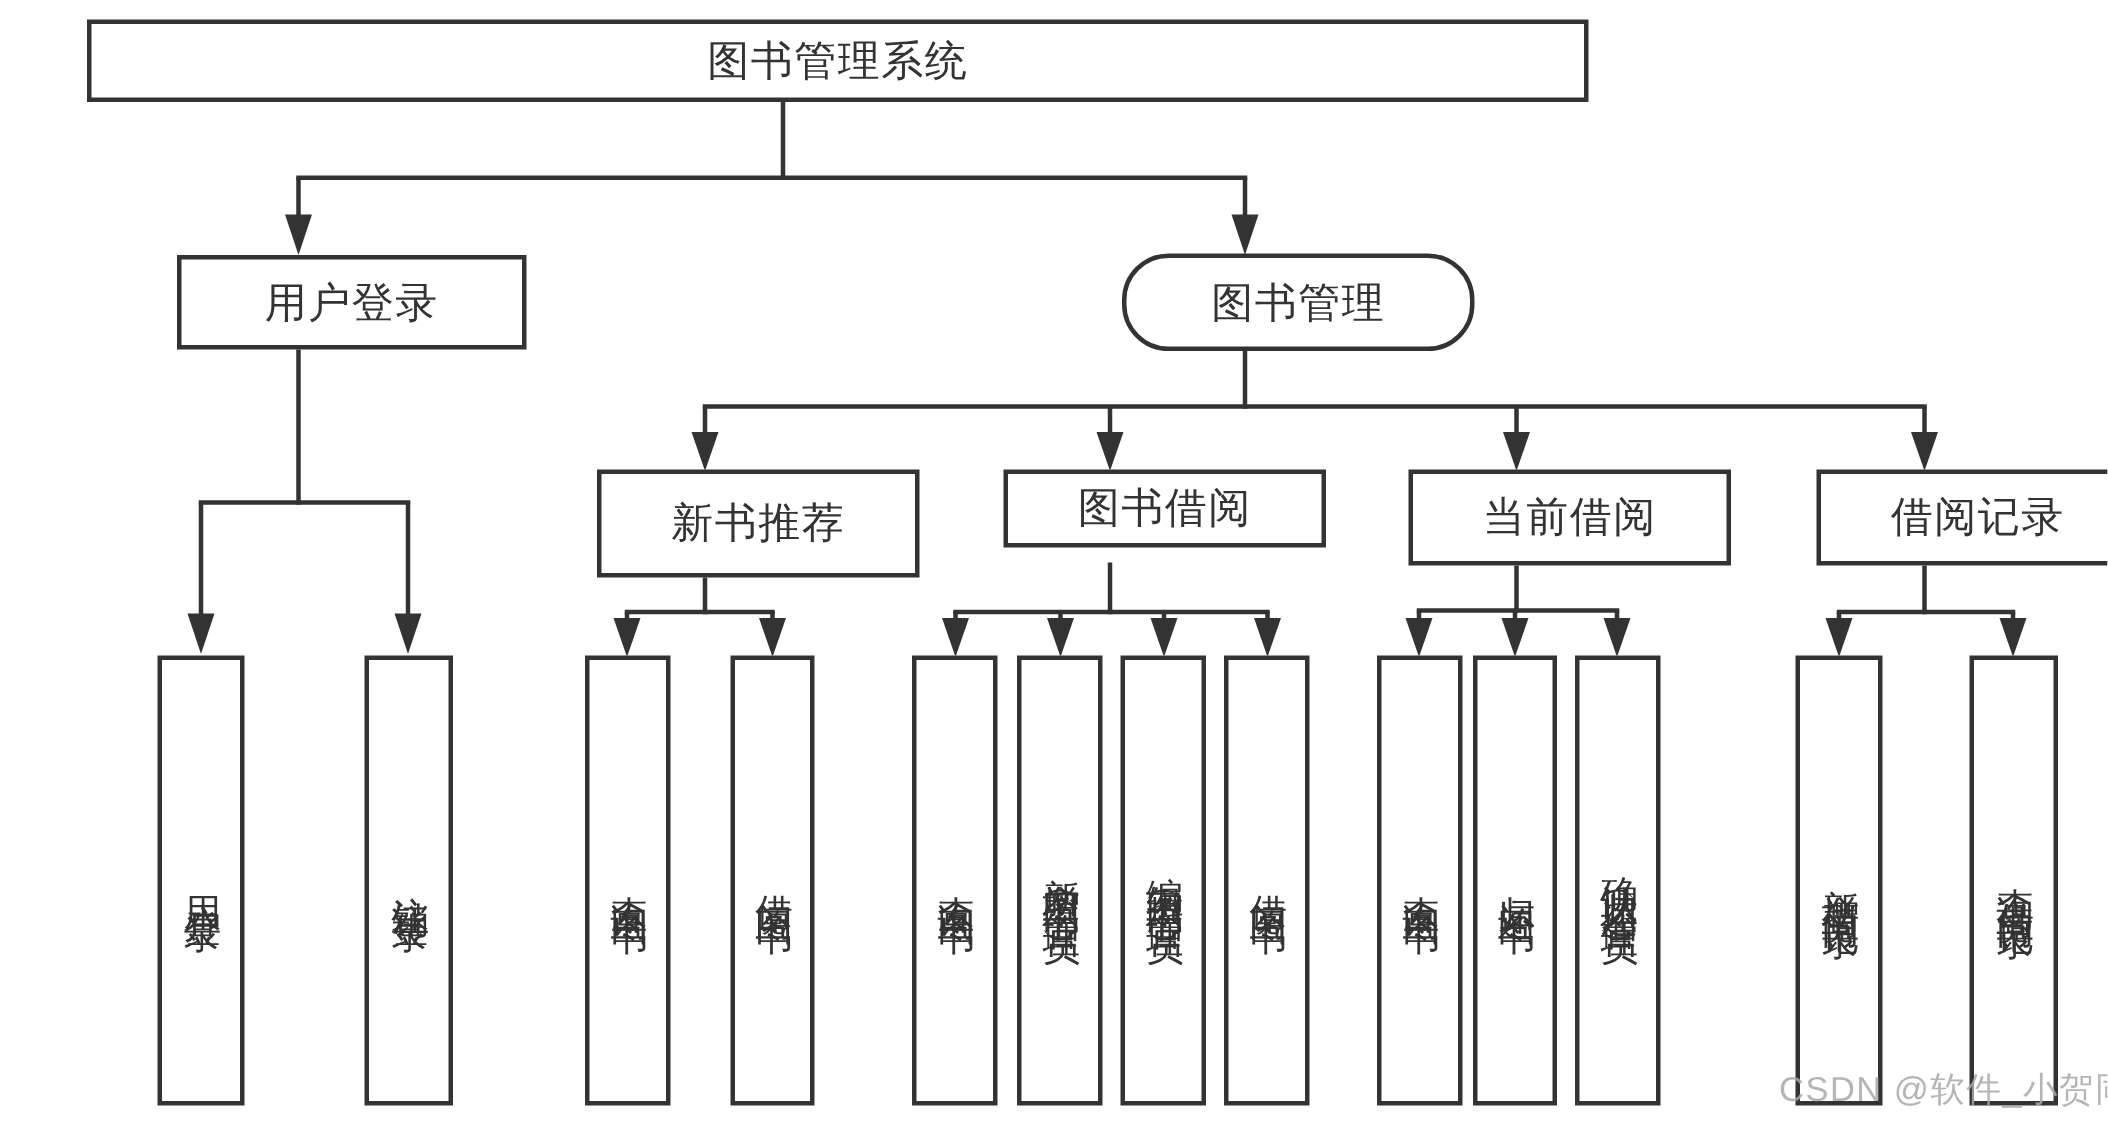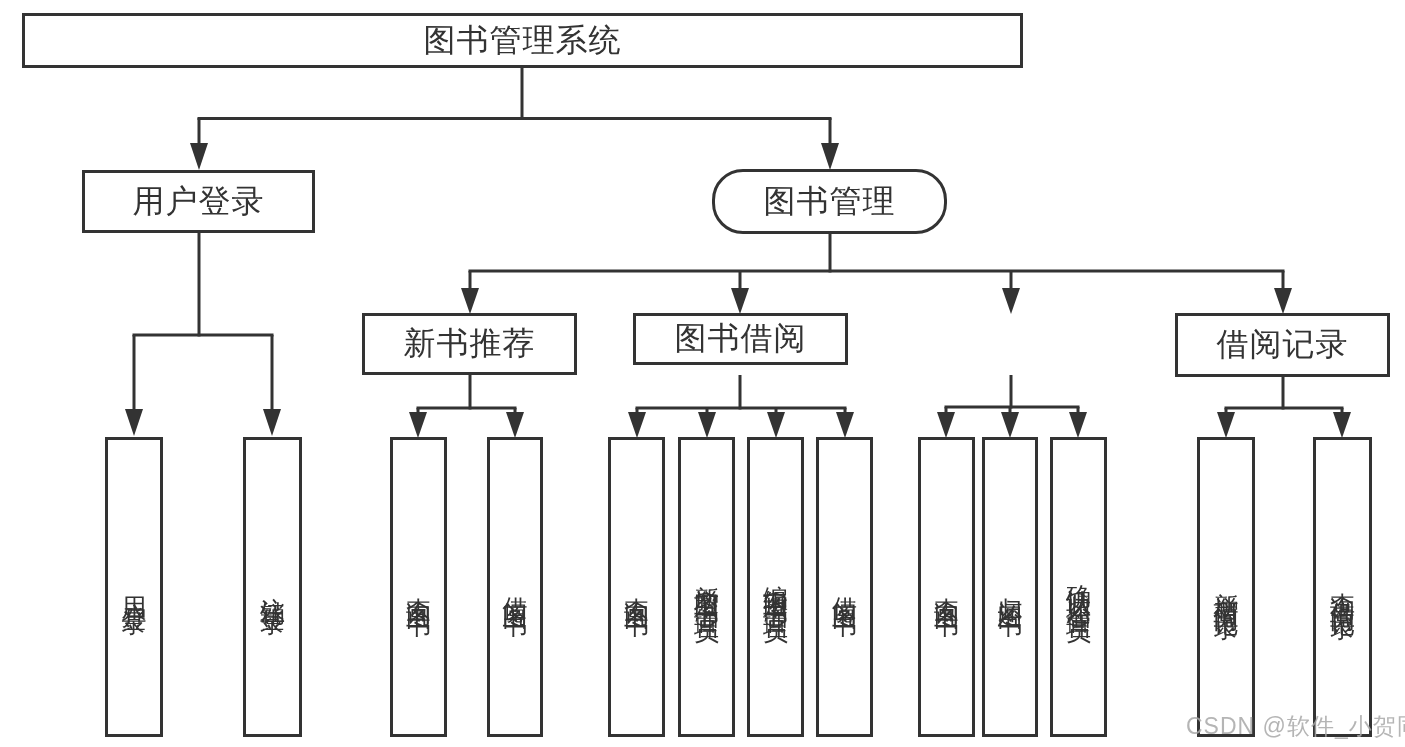--- a/index.html
+++ b/index.html
@@ -25,21 +25,21 @@
     position: absolute;
     box-sizing: border-box;
     border: 3px solid #333333;
     background: #ffffff;
     display: flex;
     align-items: center;
     justify-content: center;
     z-index: 2;
     color: #333333;
   }
-  .hnode { font-size: 32px; letter-spacing: 1px; }
+  .hnode { font-size: 28px; letter-spacing: 1px; margin-left: 36px; }
   .vnode { width: 57px; top: 437px; height: 300px; }
   .vnode .vtext {
     writing-mode: vertical-rl;
     text-orientation: mixed;
     font-size: 25px;
     letter-spacing: 5px;
     line-height: 1;
     white-space: nowrap;
   }
   .watermark {
@@ -128,25 +128,28 @@
     <span>图书管理系统</span>
   </div>
 
   <div class="node hnode" style="left:82px; top:170px; width:233px; height:63px;">
     <span>用户登录</span>
   </div>
   <div class="node hnode" style="left:712px; top:169px; width:235px; height:65px;border-radius:31px;">
     <span>图书管理</span>
   </div>
 
-  <div class="node hnode" style="left:362px; top:313px; width:215px; height:62px;">
+  <div class="node hnode" style="left:362px; top:313px; width:215px; height:72px;">
     <span>新书推荐</span>
   </div>
   <div class="node hnode" style="left:633px; top:313px; width:215px; height:52px;">
     <span>图书借阅</span>
+  </div>
+  <div class="node hnode" style="left:903px; top:313px; width:215px; height:64px;">
+    <span>当前借阅</span>
   </div>
   <div class="node hnode" style="left:1175px; top:313px; width:215px; height:64px;">
     <span>借阅记录</span>
   </div>
 
   <div class="node vnode" style="left:105px; width:58px;">
     <span class="vtext">用户登录</span>
   </div>
   <div class="node vnode" style="left:243px; width:59px;">
     <span class="vtext">注销登录</span>

